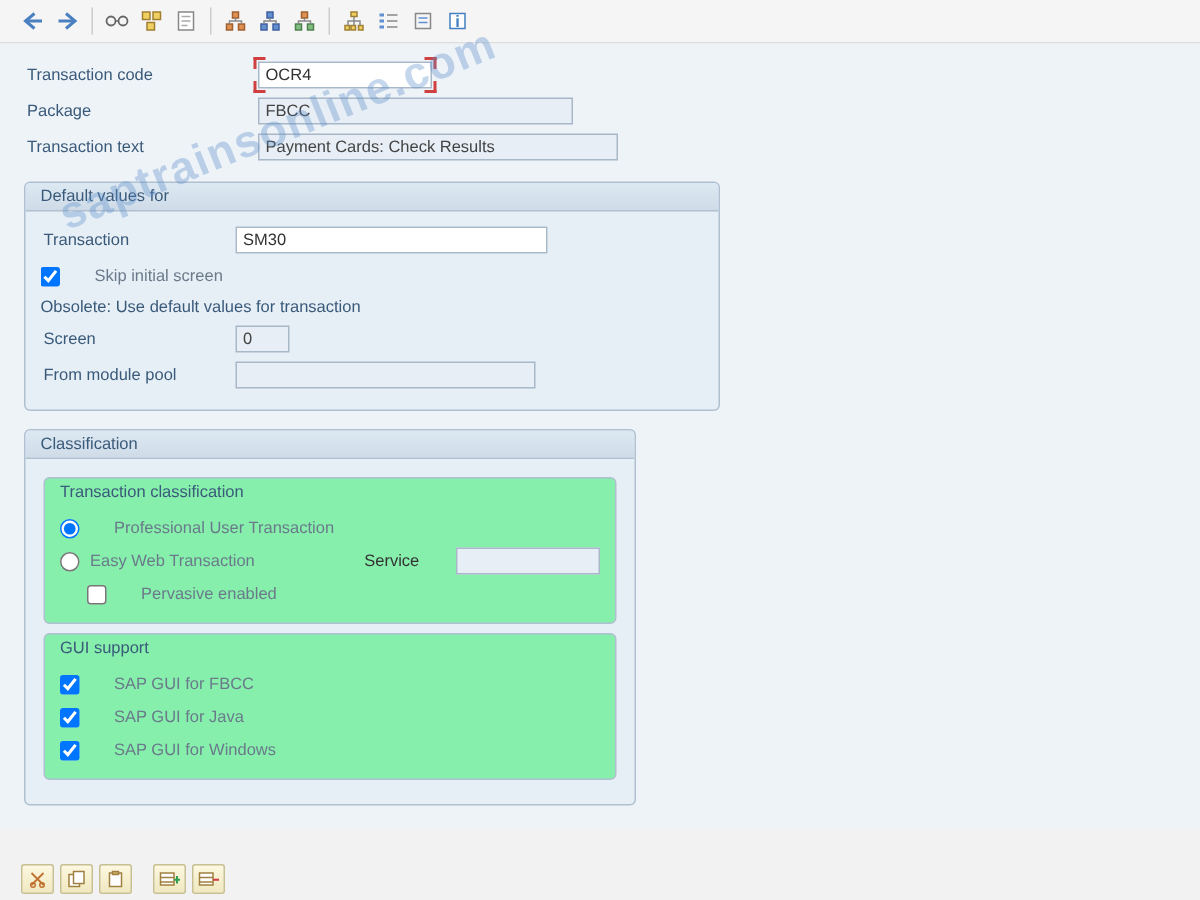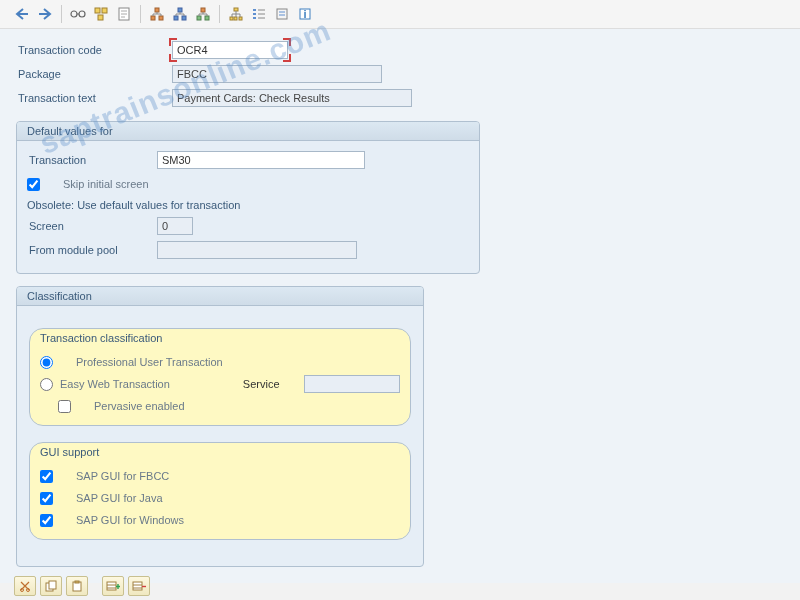--- a/index.html
+++ b/index.html
@@ -18,21 +18,21 @@
     .corner { position: absolute; width: 8px; height: 8px; border: 2px solid #d04040; }
     .c-tl { top: -3px; left: -3px; border-right: none; border-bottom: none; }
     .c-tr { top: -3px; right: -3px; border-left: none; border-bottom: none; }
     .c-bl { bottom: -3px; left: -3px; border-right: none; border-top: none; }
     .c-br { bottom: -3px; right: -3px; border-left: none; border-top: none; }
     
     .group { border: 1px solid #b0c0d0; border-radius: 4px; background: #e6eef6; margin: 12px 0 8px 0; padding: 0; overflow: hidden; }
     .group-title { background: linear-gradient(#dce8f2, #cfdce8); padding: 3px 10px; color: #3a5a7a; border-bottom: 1px solid #b0c0d0; }
     .group-body { padding: 6px 10px 10px 10px; }
     
-    .subgroup { border: 1px solid #b0c0d0; border-radius: 14px; background: #fef9c3; margin: 16px 2px; }
+    .subgroup { border: 1px solid #b0c0d0; border-radius: 4px; background: #86efac; margin: 6px 2px; }
     .subgroup-title { padding: 3px 10px; color: #3a5a7a; }
     .subgroup-body { padding: 4px 10px 8px 10px; }
     
     .chk-row, .radio-row { display: flex; align-items: center; height: 22px; gap: 21px; }
     .chk-row label, .radio-row label { color: #6a7a8a; }
     .muted { color: #3a5a7a; margin: 4px 0; }
     
     input[type=checkbox], input[type=radio] { margin: 0 2px 0 0; }
     
     .watermark { position: absolute; top: 70px; left: 30px; font-size: 30px; font-weight: bold; color: rgba(90,140,200,0.35); transform: rotate(-22deg); pointer-events: none; letter-spacing: 1px; z-index: 50; }

